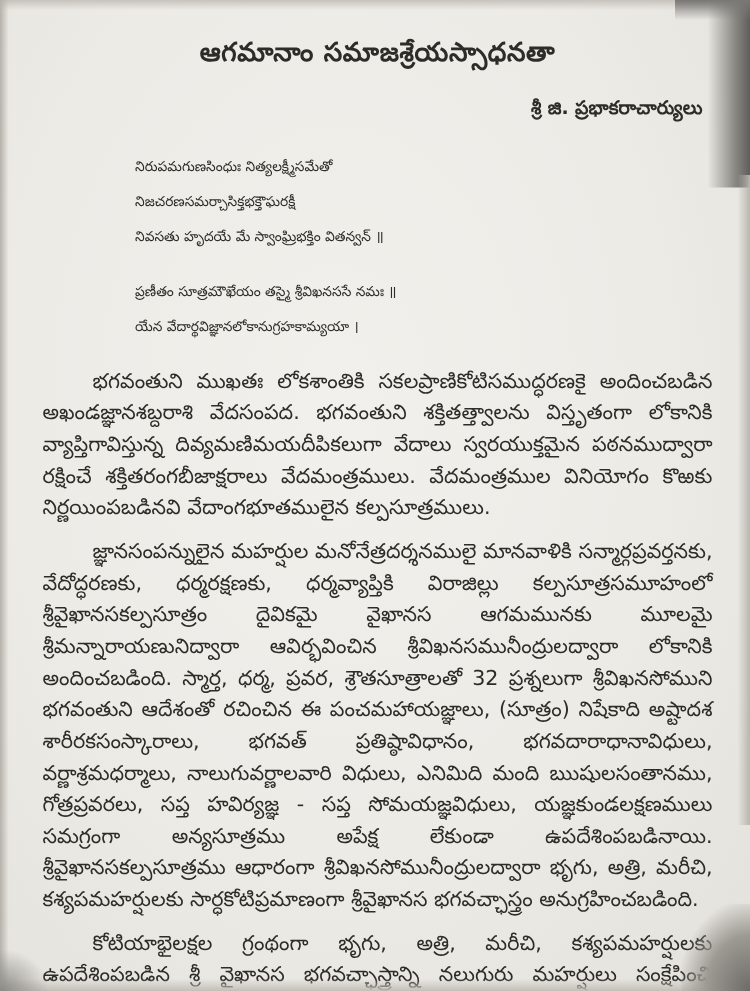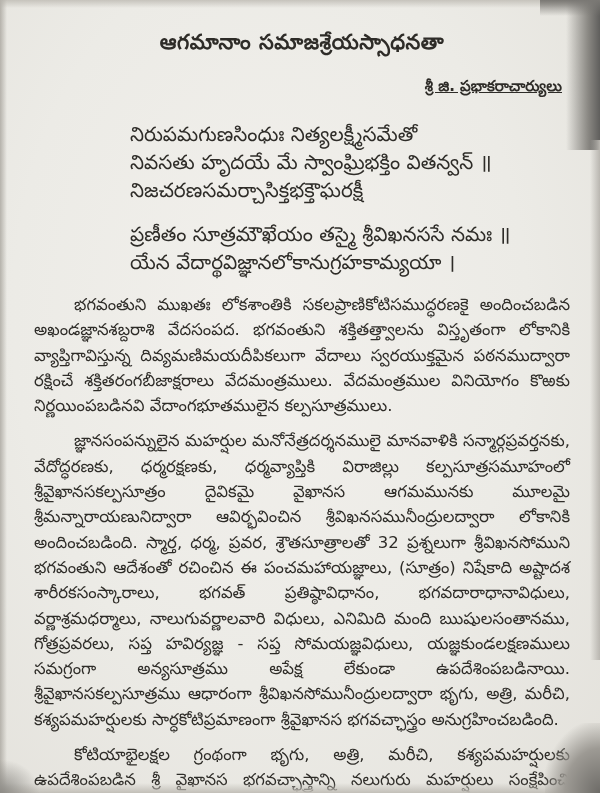--- a/index.html
+++ b/index.html
@@ -60,25 +60,24 @@
     letter-spacing: 0.5px;
     margin-top: 8px;
     margin-bottom: 18px;
   }
   .author {
     text-align: right;
     font-size: 15px;
     font-weight: bold;
     padding-right: 18px;
     margin-bottom: 22px;
-    text-decoration: underline;
   }
   .verse-block {
-    margin-left: 106px;
-    font-size: 20px;
+    margin-left: 84px;
+    font-size: 11px;
     line-height: 28px;
   }
   .stanza-2 { margin-top: 16px; }
   .body-text {
     margin-top: 16px;
     font-size: 16.5px;
     line-height: 25.3px;
     text-align: justify;
   }
   .body-text p {
@@ -100,22 +99,22 @@
   <div class="edge edge-bottom-right"></div>
   <div class="edge edge-bottom-left"></div>
 
   <h1 class="title">ఆగమానాం సమాజశ్రేయస్సాధనతా</h1>
 
   <div class="author">శ్రీ జి. ప్రభాకరాచార్యులు</div>
 
   <div class="verse-block">
     <div class="stanza-1">
       <div class="verse-line">నిరుపమగుణసింధుః నిత్యలక్ష్మీసమేతో</div>
+      <div class="verse-line">నిజచరణసమర్చాసిక్తభక్తౌఘరక్షీ</div>
       <div class="verse-line">నివసతు హృదయే మే స్వాంఘ్రిభక్తిం వితన్వన్ ॥</div>
-      <div class="verse-line">నిజచరణసమర్చాసిక్తభక్తౌఘరక్షీ</div>
     </div>
     <div class="stanza-2">
       <div class="verse-line">ప్రణీతం సూత్రమౌఖేయం తస్మై శ్రీవిఖనససే నమః ॥</div>
       <div class="verse-line">యేన వేదార్థవిజ్ఞానలోకానుగ్రహకామ్యయా ।</div>
     </div>
   </div>
 
   <div class="body-text">
     <p>భగవంతుని ముఖతః లోకశాంతికి సకలప్రాణికోటిసముద్ధరణకై అందించబడిన అఖండజ్ఞానశబ్దరాశి వేదసంపద. భగవంతుని శక్తితత్త్వాలను విస్తృతంగా లోకానికి వ్యాప్తిగావిస్తున్న దివ్యమణిమయదీపికలుగా వేదాలు స్వరయుక్తమైన పఠనముద్వారా రక్షించే శక్తితరంగబీజాక్షరాలు వేదమంత్రములు. వేదమంత్రముల వినియోగం కొఱకు నిర్ణయింపబడినవి వేదాంగభూతములైన కల్పసూత్రములు.</p>
     <p>జ్ఞానసంపన్నులైన మహర్షుల మనోనేత్రదర్శనములై మానవాళికి సన్మార్గప్రవర్తనకు, వేదోద్ధరణకు, ధర్మరక్షణకు, ధర్మవ్యాప్తికి విరాజిల్లు కల్పసూత్రసమూహంలో శ్రీవైఖానసకల్పసూత్రం దైవికమై వైఖానస ఆగమమునకు మూలమై శ్రీమన్నారాయణునిద్వారా ఆవిర్భవించిన శ్రీవిఖనసమునీంద్రులద్వారా లోకానికి అందించబడింది. స్మార్త, ధర్మ, ప్రవర, శ్రౌతసూత్రాలతో 32 ప్రశ్నలుగా శ్రీవిఖనసోముని భగవంతుని ఆదేశంతో రచించిన ఈ పంచమహాయజ్ఞాలు, (సూత్రం) నిషేకాది అష్టాదశ శారీరకసంస్కారాలు, భగవత్ ప్రతిష్ఠావిధానం, భగవదారాధానావిధులు, వర్ణాశ్రమధర్మాలు, నాలుగువర్ణాలవారి విధులు, ఎనిమిది మంది ఋషులసంతానము, గోత్రప్రవరలు, సప్త హవిర్యజ్ఞ - సప్త సోమయజ్ఞవిధులు, యజ్ఞకుండలక్షణములు సమగ్రంగా అన్యసూత్రము అపేక్ష లేకుండా ఉపదేశింపబడినాయి. శ్రీవైఖానసకల్పసూత్రము ఆధారంగా శ్రీవిఖనసోమునీంద్రులద్వారా భృగు, అత్రి, మరీచి, కశ్యపమహర్షులకు సార్ధకోటిప్రమాణంగా శ్రీవైఖానస భగవచ్ఛాస్త్రం అనుగ్రహించబడింది.</p>

